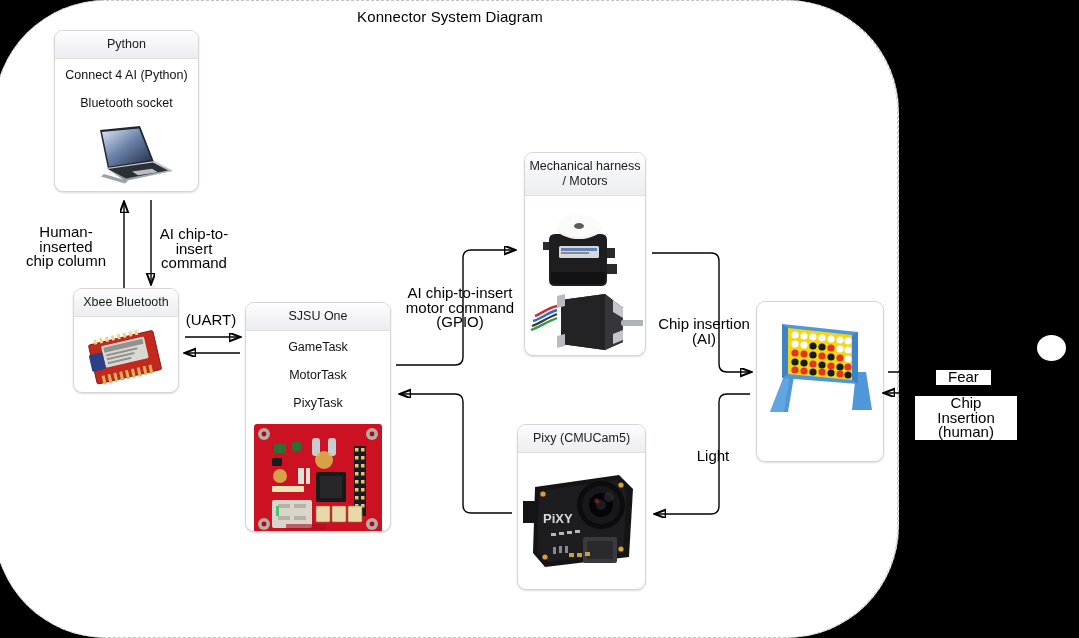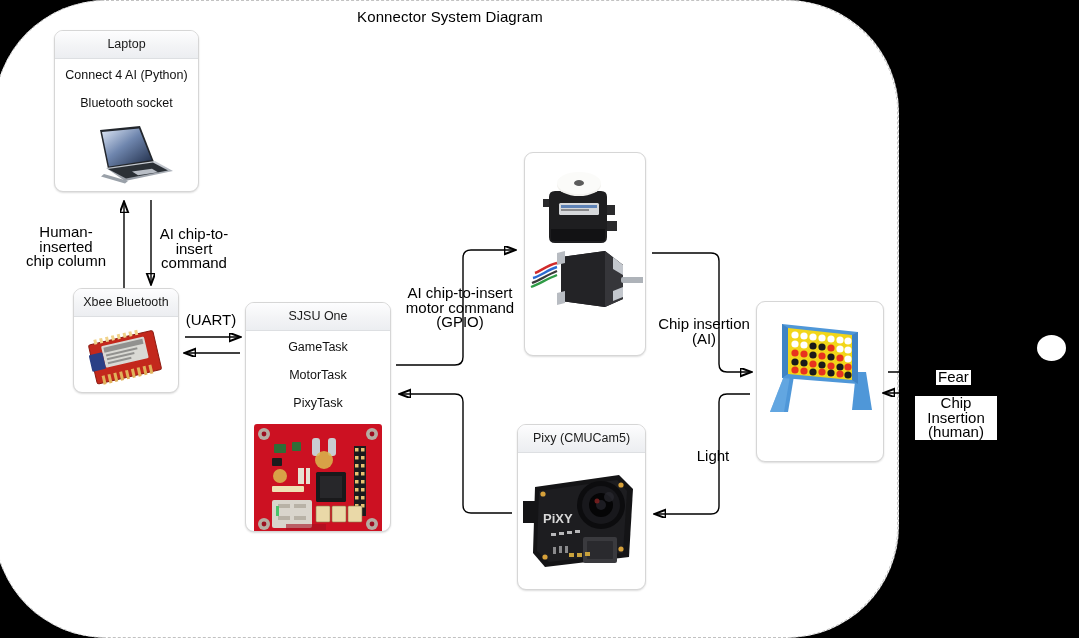--- a/index.html
+++ b/index.html
@@ -87,39 +87,39 @@
   .edge-label{
     position:absolute;
     font-size:15px;
     color:#000;
     text-align:center;
     line-height:14.5px;
     white-space:pre-line;
   }
   .edge-label.onblack{
     background:#ffffff;
-    padding:0 2px;
+    padding:0 12px;
   }
 
   svg.wires{position:absolute;left:0;top:0;width:1079px;height:638px;overflow:visible;}
   svg.wires line, svg.wires path{stroke:#000;stroke-width:1.4;fill:none;}
 </style>
 </head>
 <body>
 
 <div id="canvas">
 
   <div class="page-surface"></div>
 
   <div class="person-head"></div>
 
   <div class="diagram-title">Konnector System Diagram</div>
 
   <div class="node" style="left:54px;top:30px;width:145px;height:162px;">
-    <div class="node-header">Laptop</div>
+    <div class="node-header">Python</div>
     <div class="node-body">
       <div class="node-line">Connect 4 AI (Python)</div>
       <div class="node-line">Bluetooth socket</div>
       <div class="img-wrap">
         <svg width="98" height="62" viewBox="0 0 98 62">
           <defs>
             <linearGradient id="scr" x1="0" y1="0" x2="1" y2="1">
               <stop offset="0%" stop-color="#dfe8f6"></stop>
                 <stop offset="45%" stop-color="#6f86ae"></stop>
               <stop offset="100%" stop-color="#1d2a45"></stop>
@@ -250,20 +250,21 @@
           </g>
           <rect x="44" y="44" width="6" height="16" fill="#e6e1d2"></rect>
           <rect x="52" y="44" width="4" height="16" fill="#e6e1d2"></rect>
           <rect x="32" y="100" width="40" height="6" fill="#a3101f" opacity=".6"></rect>
         </svg>
       </div>
     </div>
   </div>
 
   <div class="node" style="left:524px;top:152px;width:122px;height:204px;">
+    <div class="node-header">Mechanical harness / Motors</div>
     <div class="node-body" style="padding-top:6px;">
       <div class="img-wrap">
         <svg width="116" height="152" viewBox="0 0 116 152">
 
           <g>
             <path d="M22,38 L22,78 Q22,84 28,84 L74,84 Q80,84 80,78 L80,38 Q80,32 74,32 L28,32 Q22,32 22,38 Z" fill="#1e1e20"></path>
             <path d="M16,40 L22,40 L22,48 L16,48 Z" fill="#2a2a2c"></path>
             <path d="M80,46 L88,46 L88,56 L80,56 Z" fill="#2a2a2c"></path>
             <path d="M80,62 L90,62 L90,72 L80,72 Z" fill="#2a2a2c"></path>
             <ellipse cx="52" cy="26" rx="22" ry="11" fill="#f2f1ee"></ellipse>

